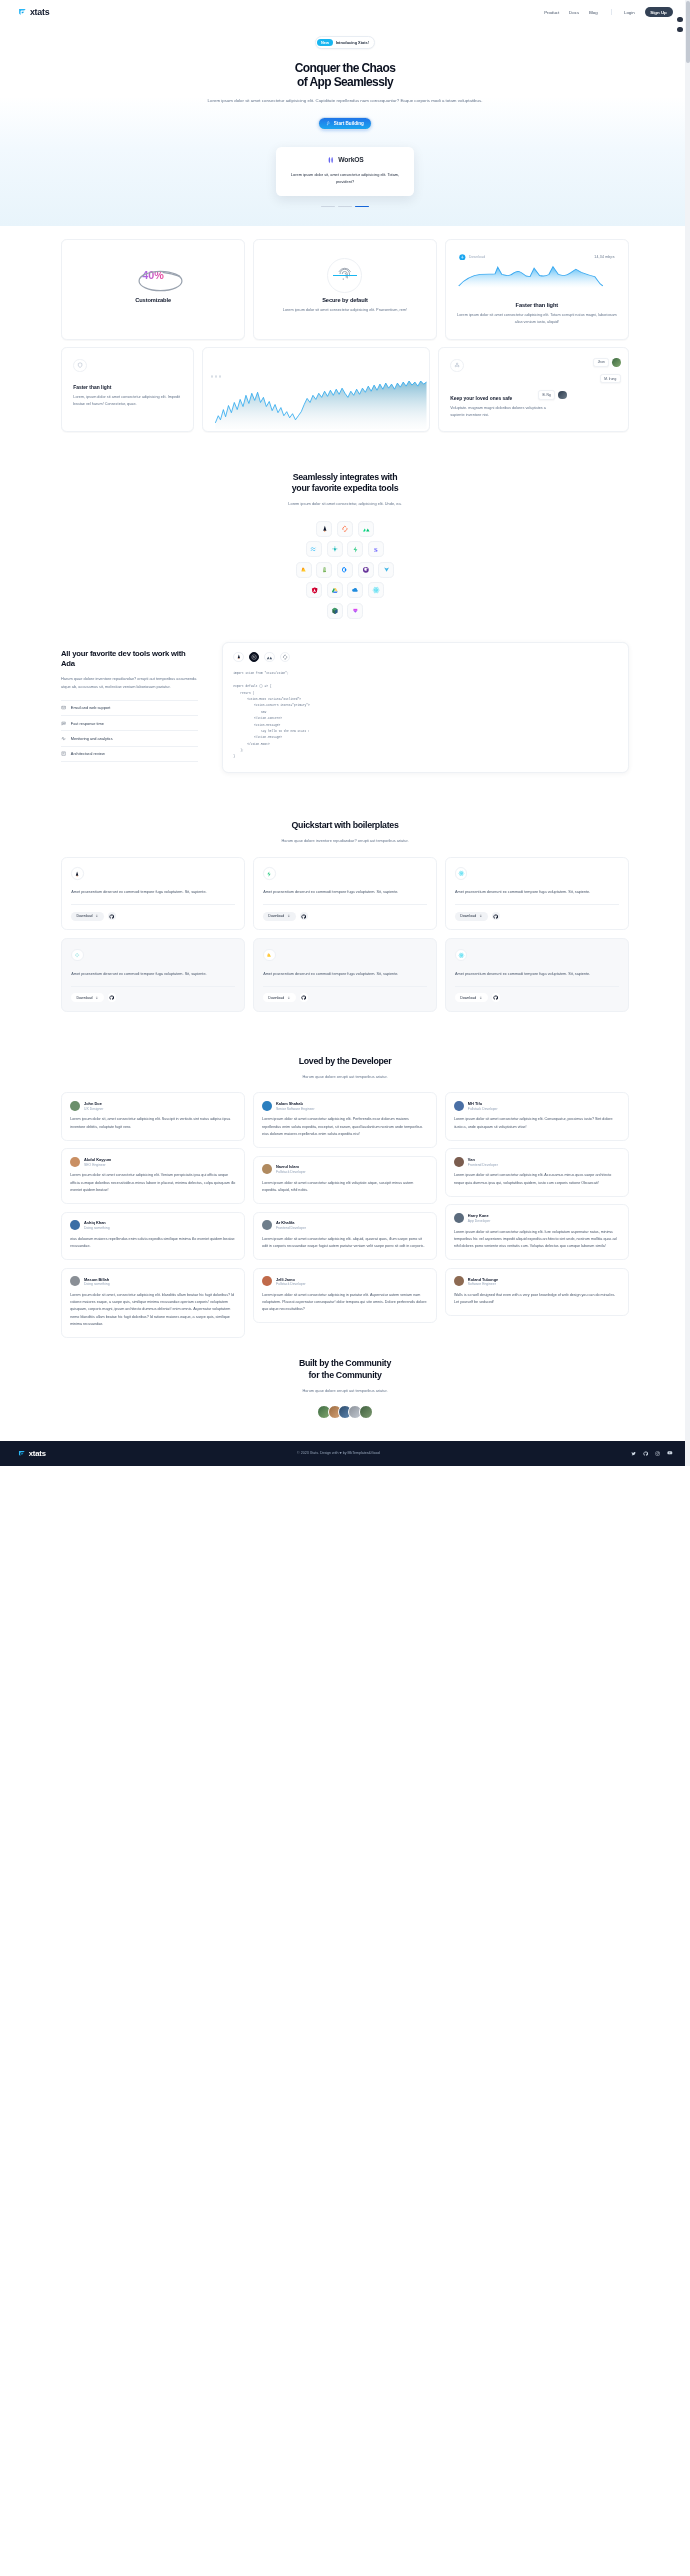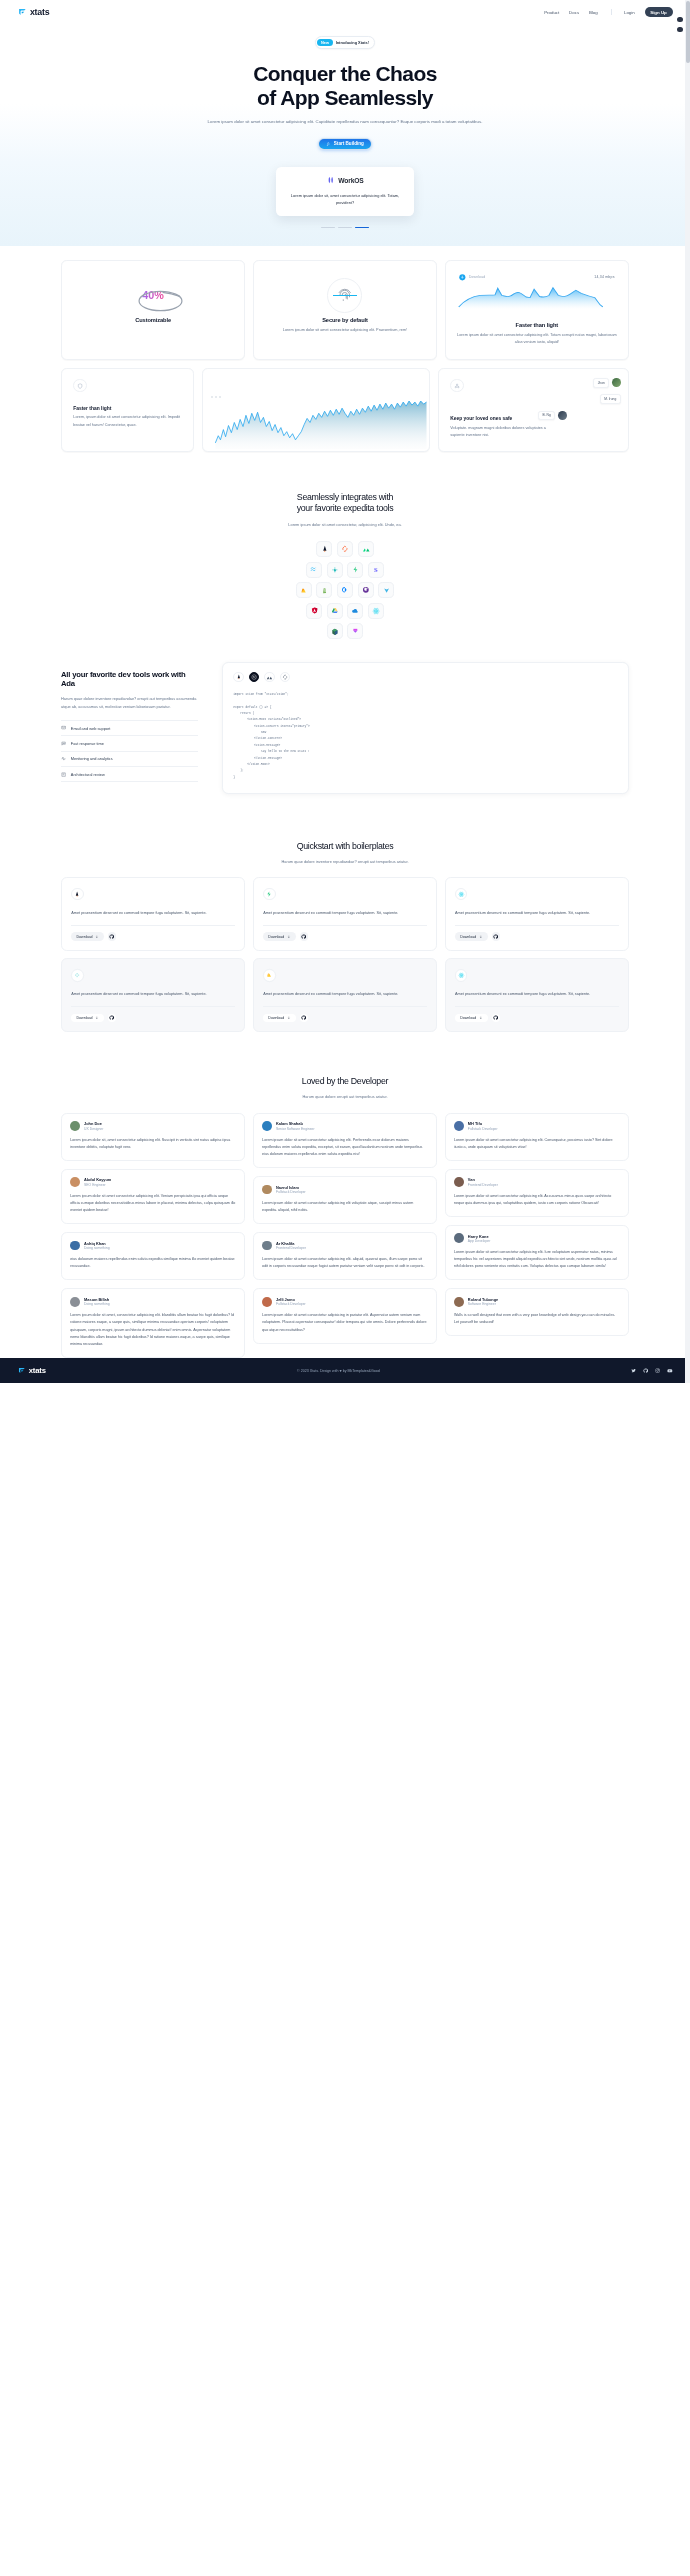--- a/index.html
+++ b/index.html
@@ -35,21 +35,21 @@
      mask-image:linear-gradient(180deg,rgba(0,0,0,.9),transparent); }
   .hero-inner { position:relative; z-index:2; }
   .badge {
     display:inline-flex; align-items:center; gap:3.1px; background:#fff;
     border:0.5px solid #e8edf3; border-radius:10.3px; padding:1.5px 5.2px 1.5px 1.5px;
     box-shadow:0 0.5px 1.5px rgba(15,23,42,.05);
   }
   .badge-new { background:#18b6f0; color:#fff; font-size:3.9px; font-weight:700;
     border-radius:6.2px; padding:1.3px 3.6px; }
   .badge-text { font-size:3.9px; color:#1e293b; font-weight:600; }
-  .hero-title { margin-top:13px; font-size:21px; line-height:1.13; font-weight:800;
+  .hero-title { margin-top:13px; font-size:12px; line-height:1.13; font-weight:800;
     letter-spacing:-0.6px; color:#0b1120; }
   .hero-sub { margin:8.2px auto 0; max-width:289px; font-size:4.4px; line-height:2.0; color:#64748b; }
   .btn-start {
     margin-top:11.3px; display:inline-flex; align-items:center; gap:3.1px;
     background:linear-gradient(180deg,#1f74e8,#1ba6f0); color:#fff;
     border:1.5px solid rgba(226,232,240,.9); border-radius:10.3px;
     padding:2.6px 7.2px; font-size:4.6px; font-weight:700; cursor:pointer;
     box-shadow:0 1px 3.1px rgba(30,116,232,.28);
   }
   .rocket { width:4.6px; height:4.6px; }
@@ -89,21 +89,21 @@
   .bcard-title { margin-top:13.4px; font-size:4.9px; font-weight:800; color:#0f172a; }
   .bcard-desc { margin-top:3.6px; font-size:3.8px; line-height:1.95; color:#64748b; }
   .chip-col { position:absolute; right:7.2px; top:9.3px; width:85px; }
   .chip-row { display:flex; align-items:center; justify-content:flex-end; gap:2.6px; margin-bottom:6.7px; }
   .chip { background:#fff; border:0.5px solid #eef1f5; border-radius:2.6px; font-size:3.3px;
      color:#475569; padding:1.8px 3.6px; box-shadow:0 0.5px 1.5px rgba(15,23,42,.06); }
   .avat { width:8.8px; height:8.8px; border-radius:50%; }
 
   
   .sec-head { text-align:center; }
-  .sec-title { font-size:8.8px; font-weight:400; letter-spacing:-0.3px; color:#0b1120; line-height:1.3; }
+  .sec-title { font-size:8.8px; font-weight:700; letter-spacing:-0.3px; color:#0b1120; line-height:1.3; }
   .sec-sub { margin-top:5.7px; font-size:3.9px; color:#64748b; line-height:1.8; }
 
   
   .logos { margin-top:13.4px; display:flex; flex-direction:column; align-items:center; gap:4.6px; }
   .logo-row { display:flex; gap:4.6px; }
   .logo-tile { width:16px; height:16px; border-radius:4.6px; background:#fafbfc;
      border:0.5px solid #eef1f5; display:flex; align-items:center; justify-content:center; }
 
   
   .devtools { display:flex; gap:24px; align-items:flex-start; margin-top:7.2px; }
@@ -845,20 +845,34 @@
                 <div class="r-name">Roland Tubonge</div>
             <div class="r-role">Software Engineer</div>
               </div>
             </div>
           <div class="r-body">Walls is so well designed that even with a very poor knowledge of web design you can do miracles. Let yourself be seduced!</div>
         </div>
       </div>
     </div>
   </div>
 
+  <div class="wrap community">
+    <div class="sec-title">
+      <span>Built by the Community</span><br>
+      <span>for the Community</span>
+    </div>
+    <div class="sec-sub">Harum quae dolore orrupti aut temporibus ariatur.</div>
+    <div class="faces">
+      <span class="face" style="background:linear-gradient(135deg,#3d6a42,#83a970);"></span>
+      <span class="face" style="background:linear-gradient(135deg,#9c6a3f,#d6a57a);"></span>
+      <span class="face" style="background:linear-gradient(135deg,#2b4a6b,#5f87b0);"></span>
+      <span class="face" style="background:linear-gradient(135deg,#8b9199,#c3c9d2);"></span>
+      <span class="face" style="background:linear-gradient(135deg,#3f5f3f,#7c9a70);"></span>
+    </div>
+  </div>
 
   <div class="footer">
     <div class="f-brand">
       <svg width="7.7" height="7.7" viewBox="0 0 24 24">
         <path d="M3 3h18l-4 4H9l-2 2v10l-4-4z" fill="#29b6f6"></path>
         <path d="M10 10h7l-4 4h-3z" fill="#0ea5e9"></path>
       </svg>
       <span class="f-name">xtats</span>
     </div>
     <div class="f-copy">© 2023 Xtats. Design with ♥ by MkTemplates&amp;Good</div>

